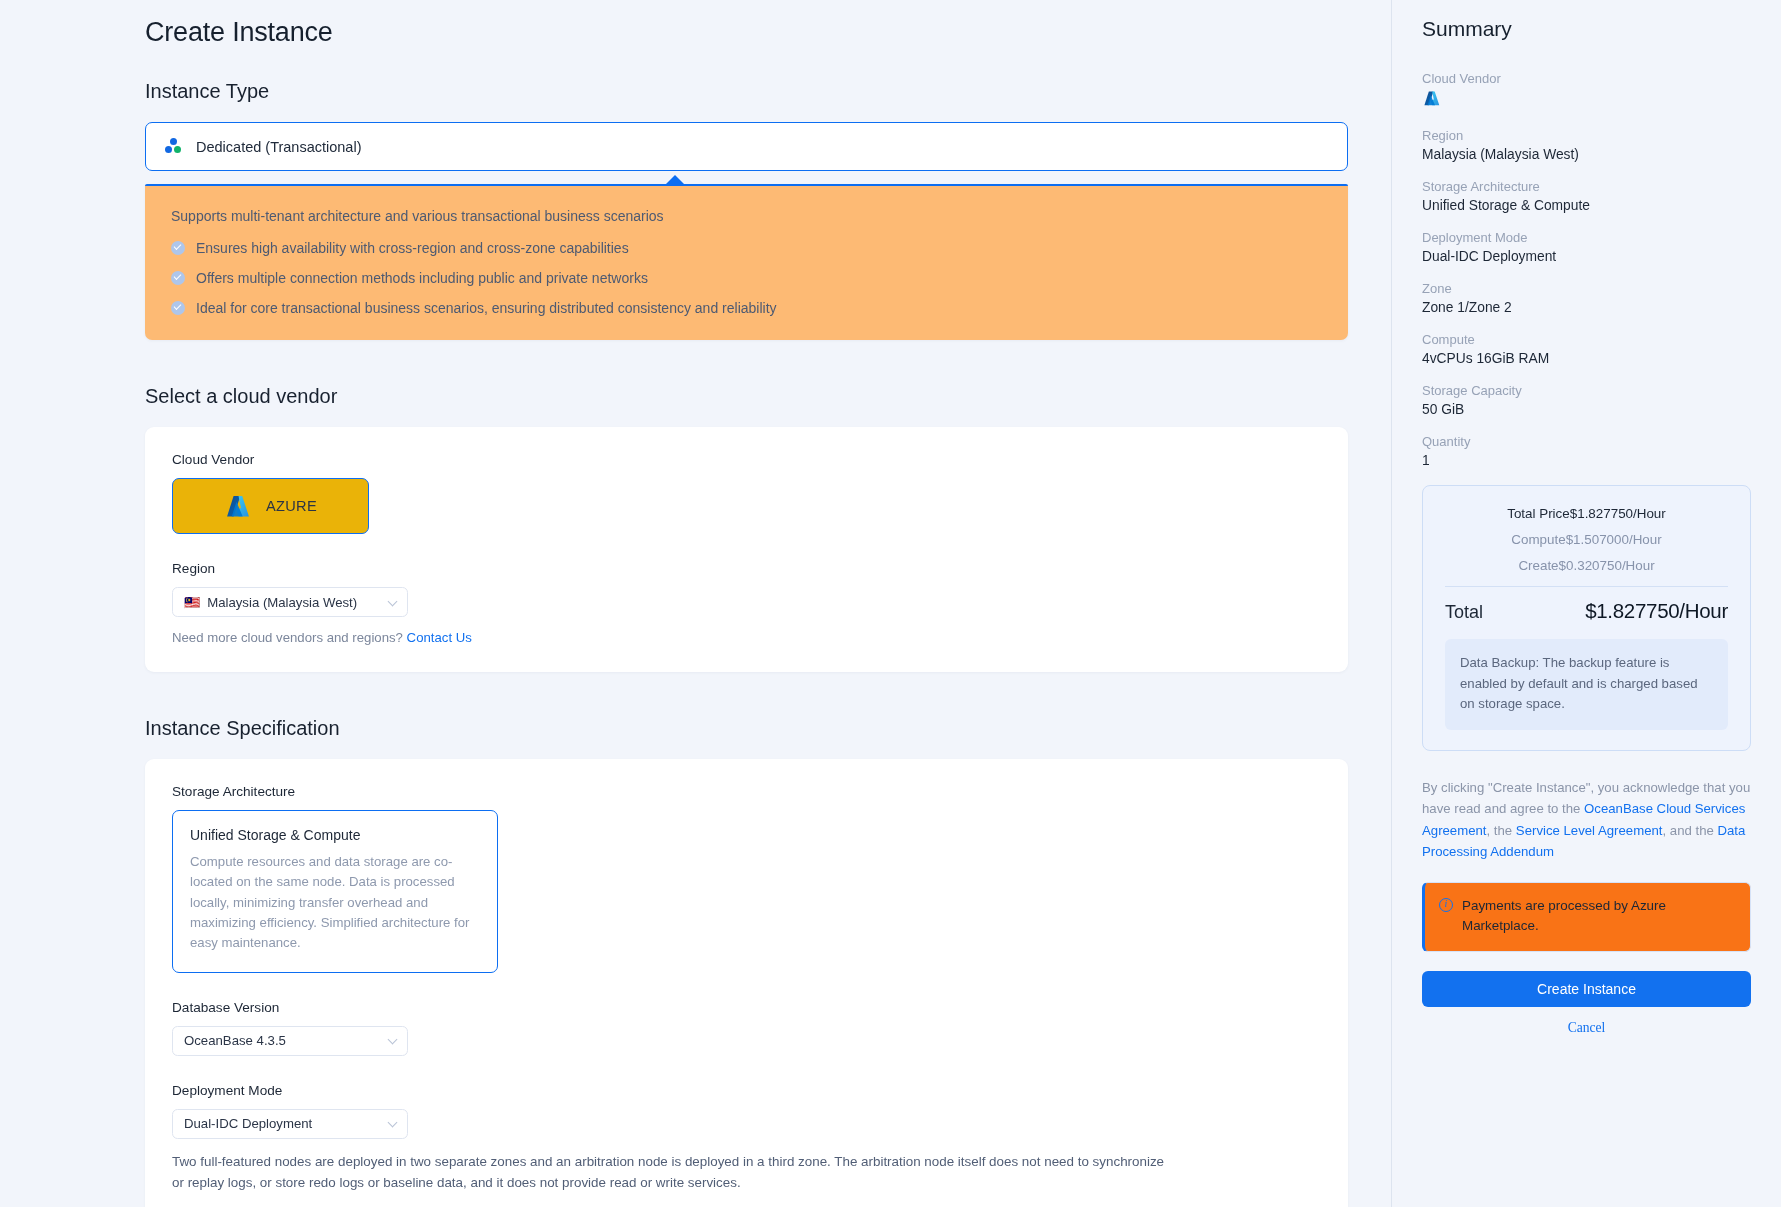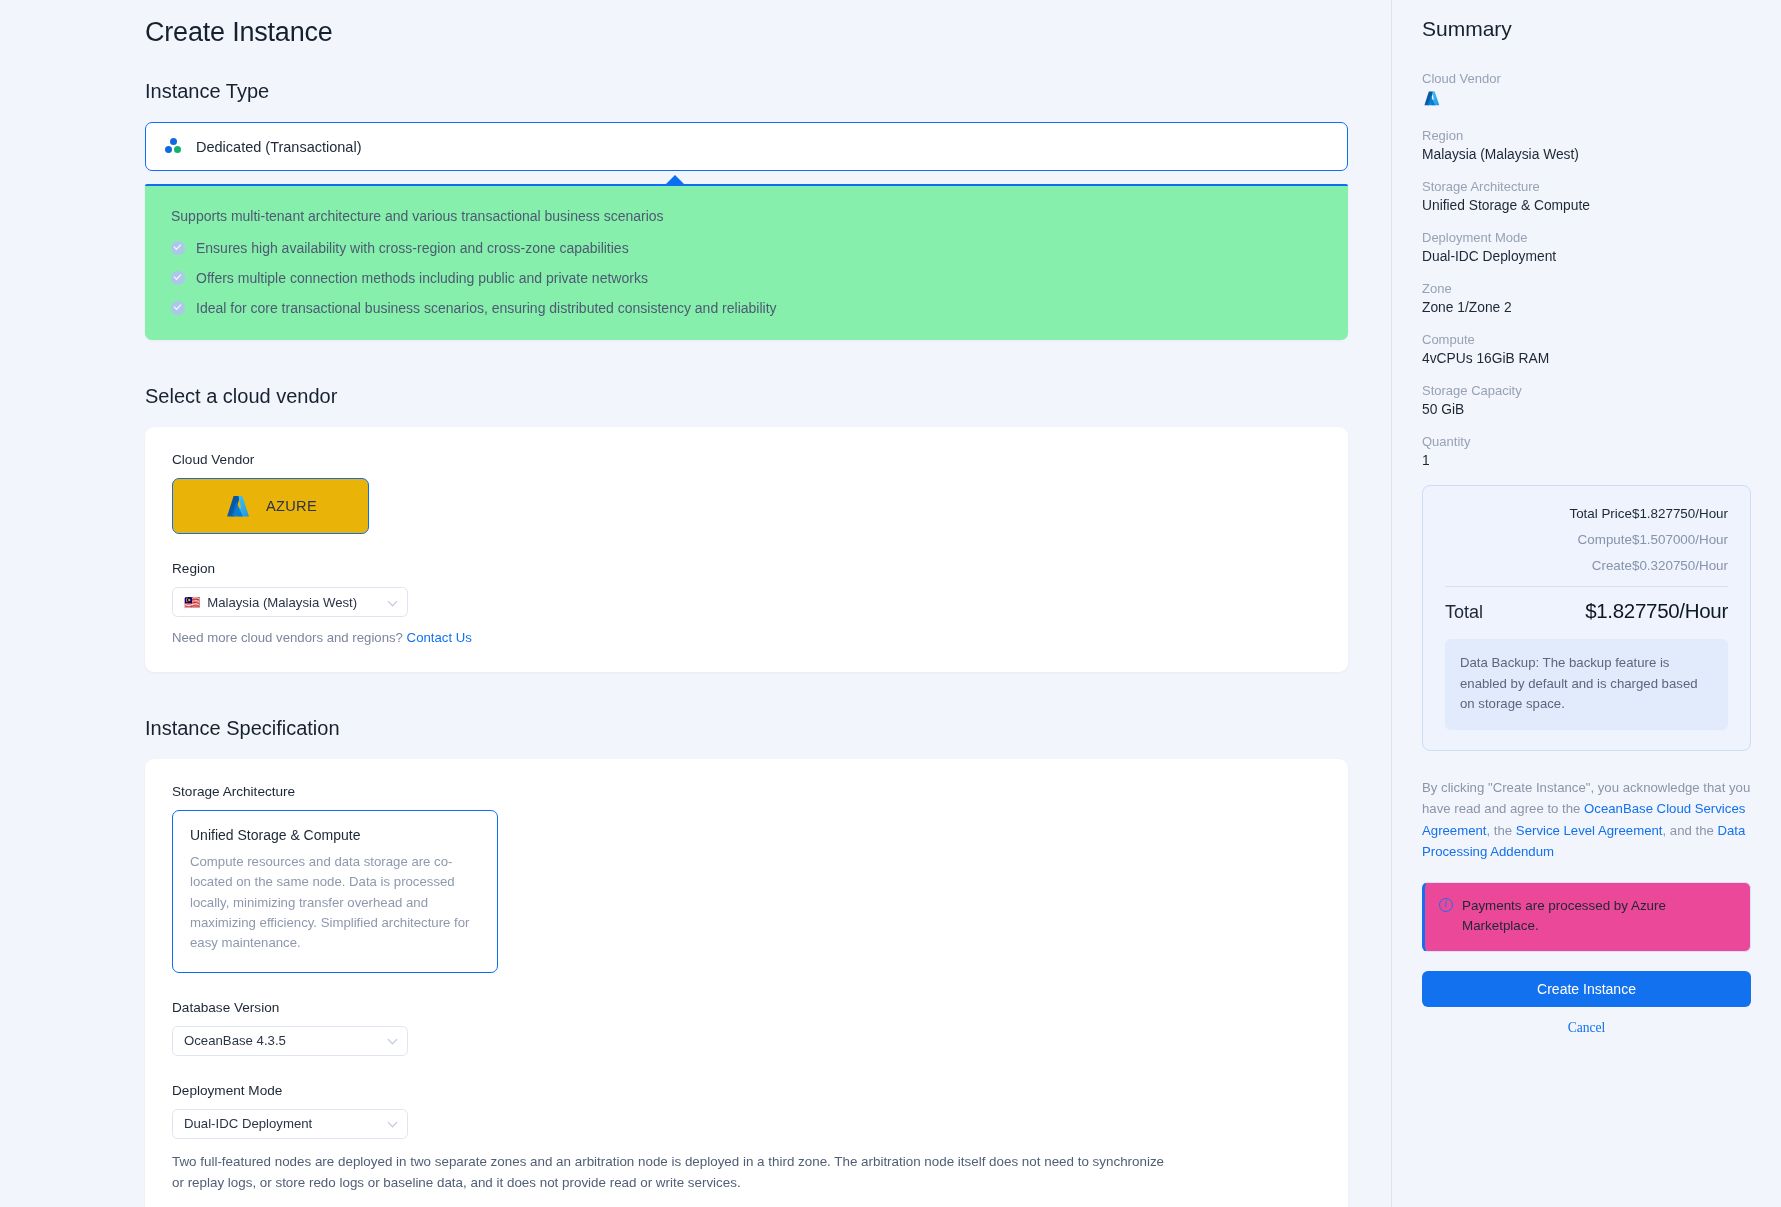--- a/index.html
+++ b/index.html
@@ -86,21 +86,21 @@
     position: absolute;
     top: -9px;
     left: 521px;
     width: 0; height: 0;
     border-left: 9px solid transparent;
     border-right: 9px solid transparent;
     border-bottom: 9px solid #0c6ef2;
   }
   .itype-panel {
     width: 1203px;
-    background: #86efac;
+    background: #fdba74;
     border-top: 2.2px solid #0c6ef2;
     border-radius: 2px 2px 7px 7px;
     padding: 22px 26px 24px 26px;
     box-shadow: 0 1px 3px rgba(30,50,90,0.05);
   }
   .itype-panel .lead {
     font-size: 14px;
     color: #4d5a72;
     margin-bottom: 16px;
   }
@@ -271,21 +271,21 @@
   
   .price-card {
     margin-top: 14px;
     background: #eef3fd;
     border: 1px solid #cdddf6;
     border-radius: 8px;
     padding: 20px 22px 20px 22px;
   }
   .price-row {
     display: flex;
-    justify-content: flex-end;
+    justify-content: center;
     align-items: baseline;
     margin-bottom: 11px;
   }
   .price-row .k { font-size: 13.4px; color: #1d2736; }
   .price-row .v { font-size: 13.4px; color: #1d2736; }
   .price-row.muted .k, .price-row.muted .v { color: #8793ab; }
   .price-div {
     height: 1px;
     background: #d3e0f5;
     margin: 13px 0 12px 0;
@@ -315,21 +315,21 @@
   .agreement {
     margin-top: 26px;
     font-size: 13.2px;
     line-height: 1.62;
     color: #8b95a9;
   }
 
   
   .pay-alert {
     margin-top: 20px;
-    background: #ec4899;
+    background: #f97316;
     border: 1px solid #d6e2f7;
     border-left: 3.5px solid #1271ef;
     border-radius: 6px;
     padding: 13px 14px 14px 14px;
     display: flex;
     gap: 9px;
   }
   .info-icon {
     width: 14px; height: 14px;
     border: 1.3px solid #1271ef;

